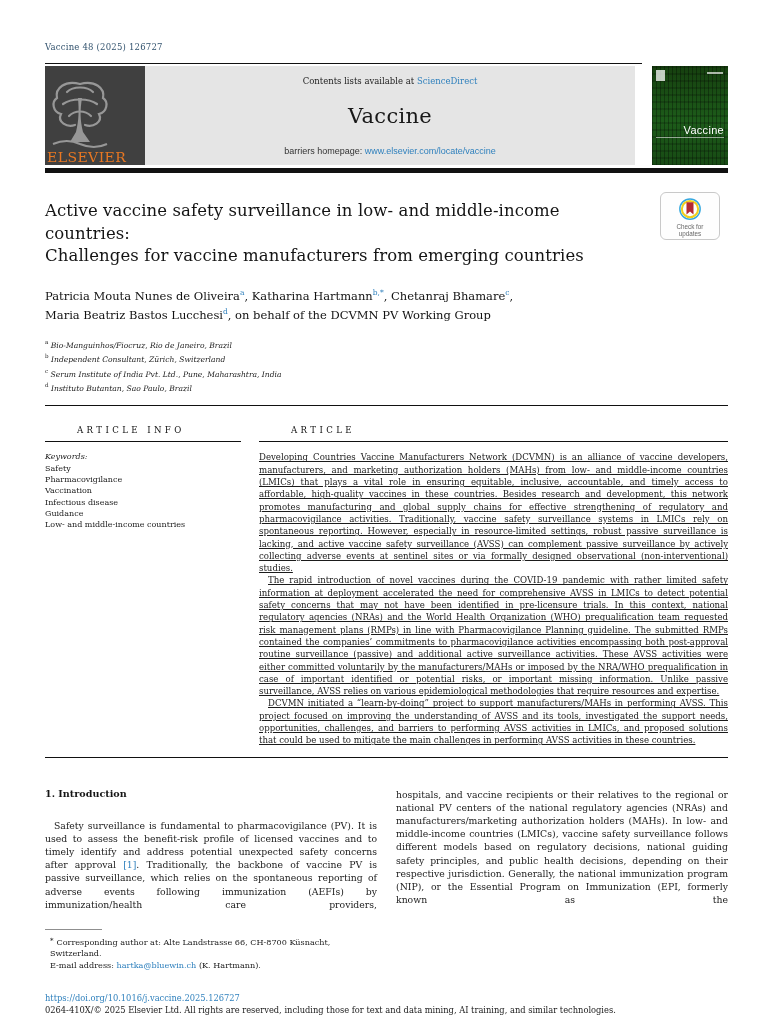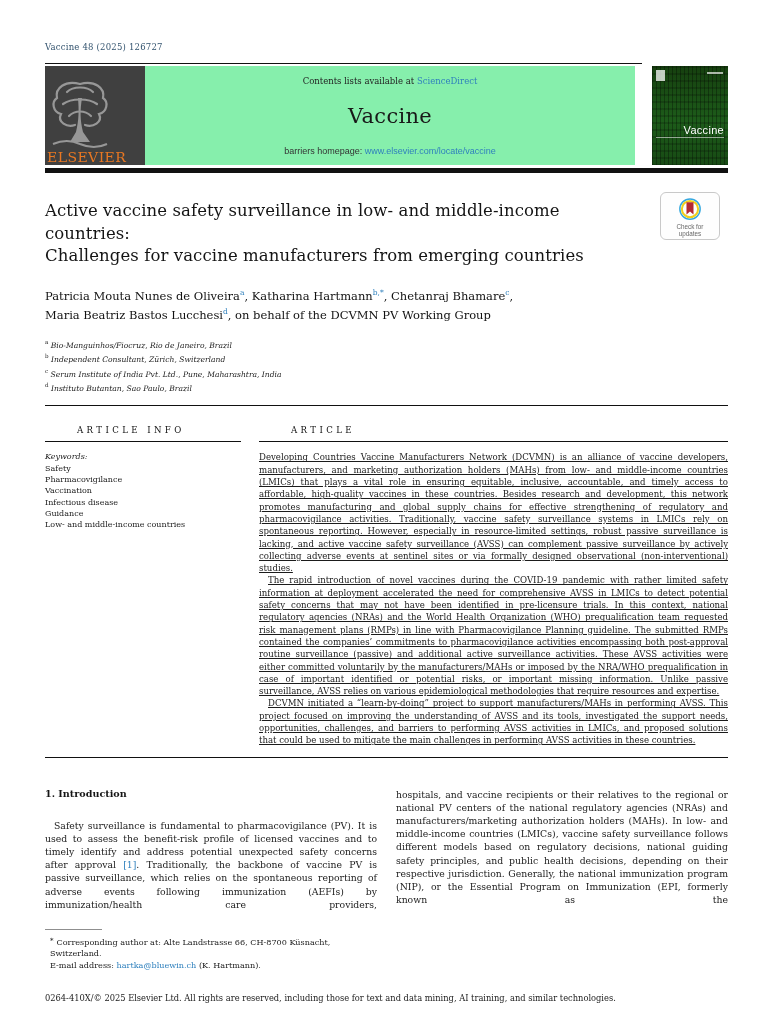--- a/index.html
+++ b/index.html
@@ -12,21 +12,21 @@
   .page { position:relative; width:769px; height:1029px; padding:42px 41px 0 45px; }
 
   
   .head-ref { text-align:left; font-size:8.5px; color:#33536e; letter-spacing:.2px; }
   .head-rule { border-top:1px solid #111; width:597px; margin-top:11px; }
 
   
   .banner-row { display:flex; margin-top:2px; height:99px; }
   .elsevier-block { width:100px; background:#404040; display:flex; flex-direction:column; align-items:flex-start; justify-content:flex-end; padding:2px 0 1px 2px; }
   .elsevier-word { font-size:13.5px; color:#e87722; letter-spacing:.4px; line-height:14px; transform:scaleX(1.04); transform-origin:left; }
-  .banner-mid { flex:1; background:#86efac; margin-right:17px; display:flex; flex-direction:column; align-items:center; justify-content:space-between; padding:10px 6px 9px 6px; }
+  .banner-mid { flex:1; background:#e5e5e5; margin-right:17px; display:flex; flex-direction:column; align-items:center; justify-content:space-between; padding:10px 6px 9px 6px; }
   .contents-line { font-size:8.5px; color:#222; }
   .journal-title { font-size:21px; color:#181818; letter-spacing:.3px; }
   .homepage-line { font-family:"Liberation Sans","DejaVu Sans",sans-serif; font-size:9px; color:#333; }
   .link { color:#2f80bd; text-decoration:none; cursor:pointer; }
 
   
   .cover { position:relative; width:76px; height:99px; overflow:hidden;
     background:linear-gradient(180deg,#16400f 0%, #1d5c1a 55%, #174a14 100%); }
   .cover-streaks { position:absolute; inset:0;
     background:
@@ -205,16 +205,17 @@
         </div>
       </div>
     </div>
 
     <div class="col-right">
       <p class="bodytext">hospitals, and vaccine recipients or their relatives to the regional or national PV centers of the national regulatory agencies (NRAs) and manufacturers/marketing authorization holders (MAHs). In low- and middle-income countries (LMICs), vaccine safety surveillance follows different models based on regulatory decisions, national guiding safety principles, and public health decisions, depending on their respective jurisdiction. Generally, the national immunization program (NIP), or the Essential Program on Immunization (EPI, formerly known as the</p>
     </div>
   </div>
 
   <div class="footer">
+    <div><a class="link">https://doi.org/10.1016/j.vaccine.2025.126727</a></div>
     <div>0264-410X/© 2025 Elsevier Ltd. All rights are reserved, including those for text and data mining, AI training, and similar technologies.</div>
   </div>
 
 </div>
 
 </body></html>

